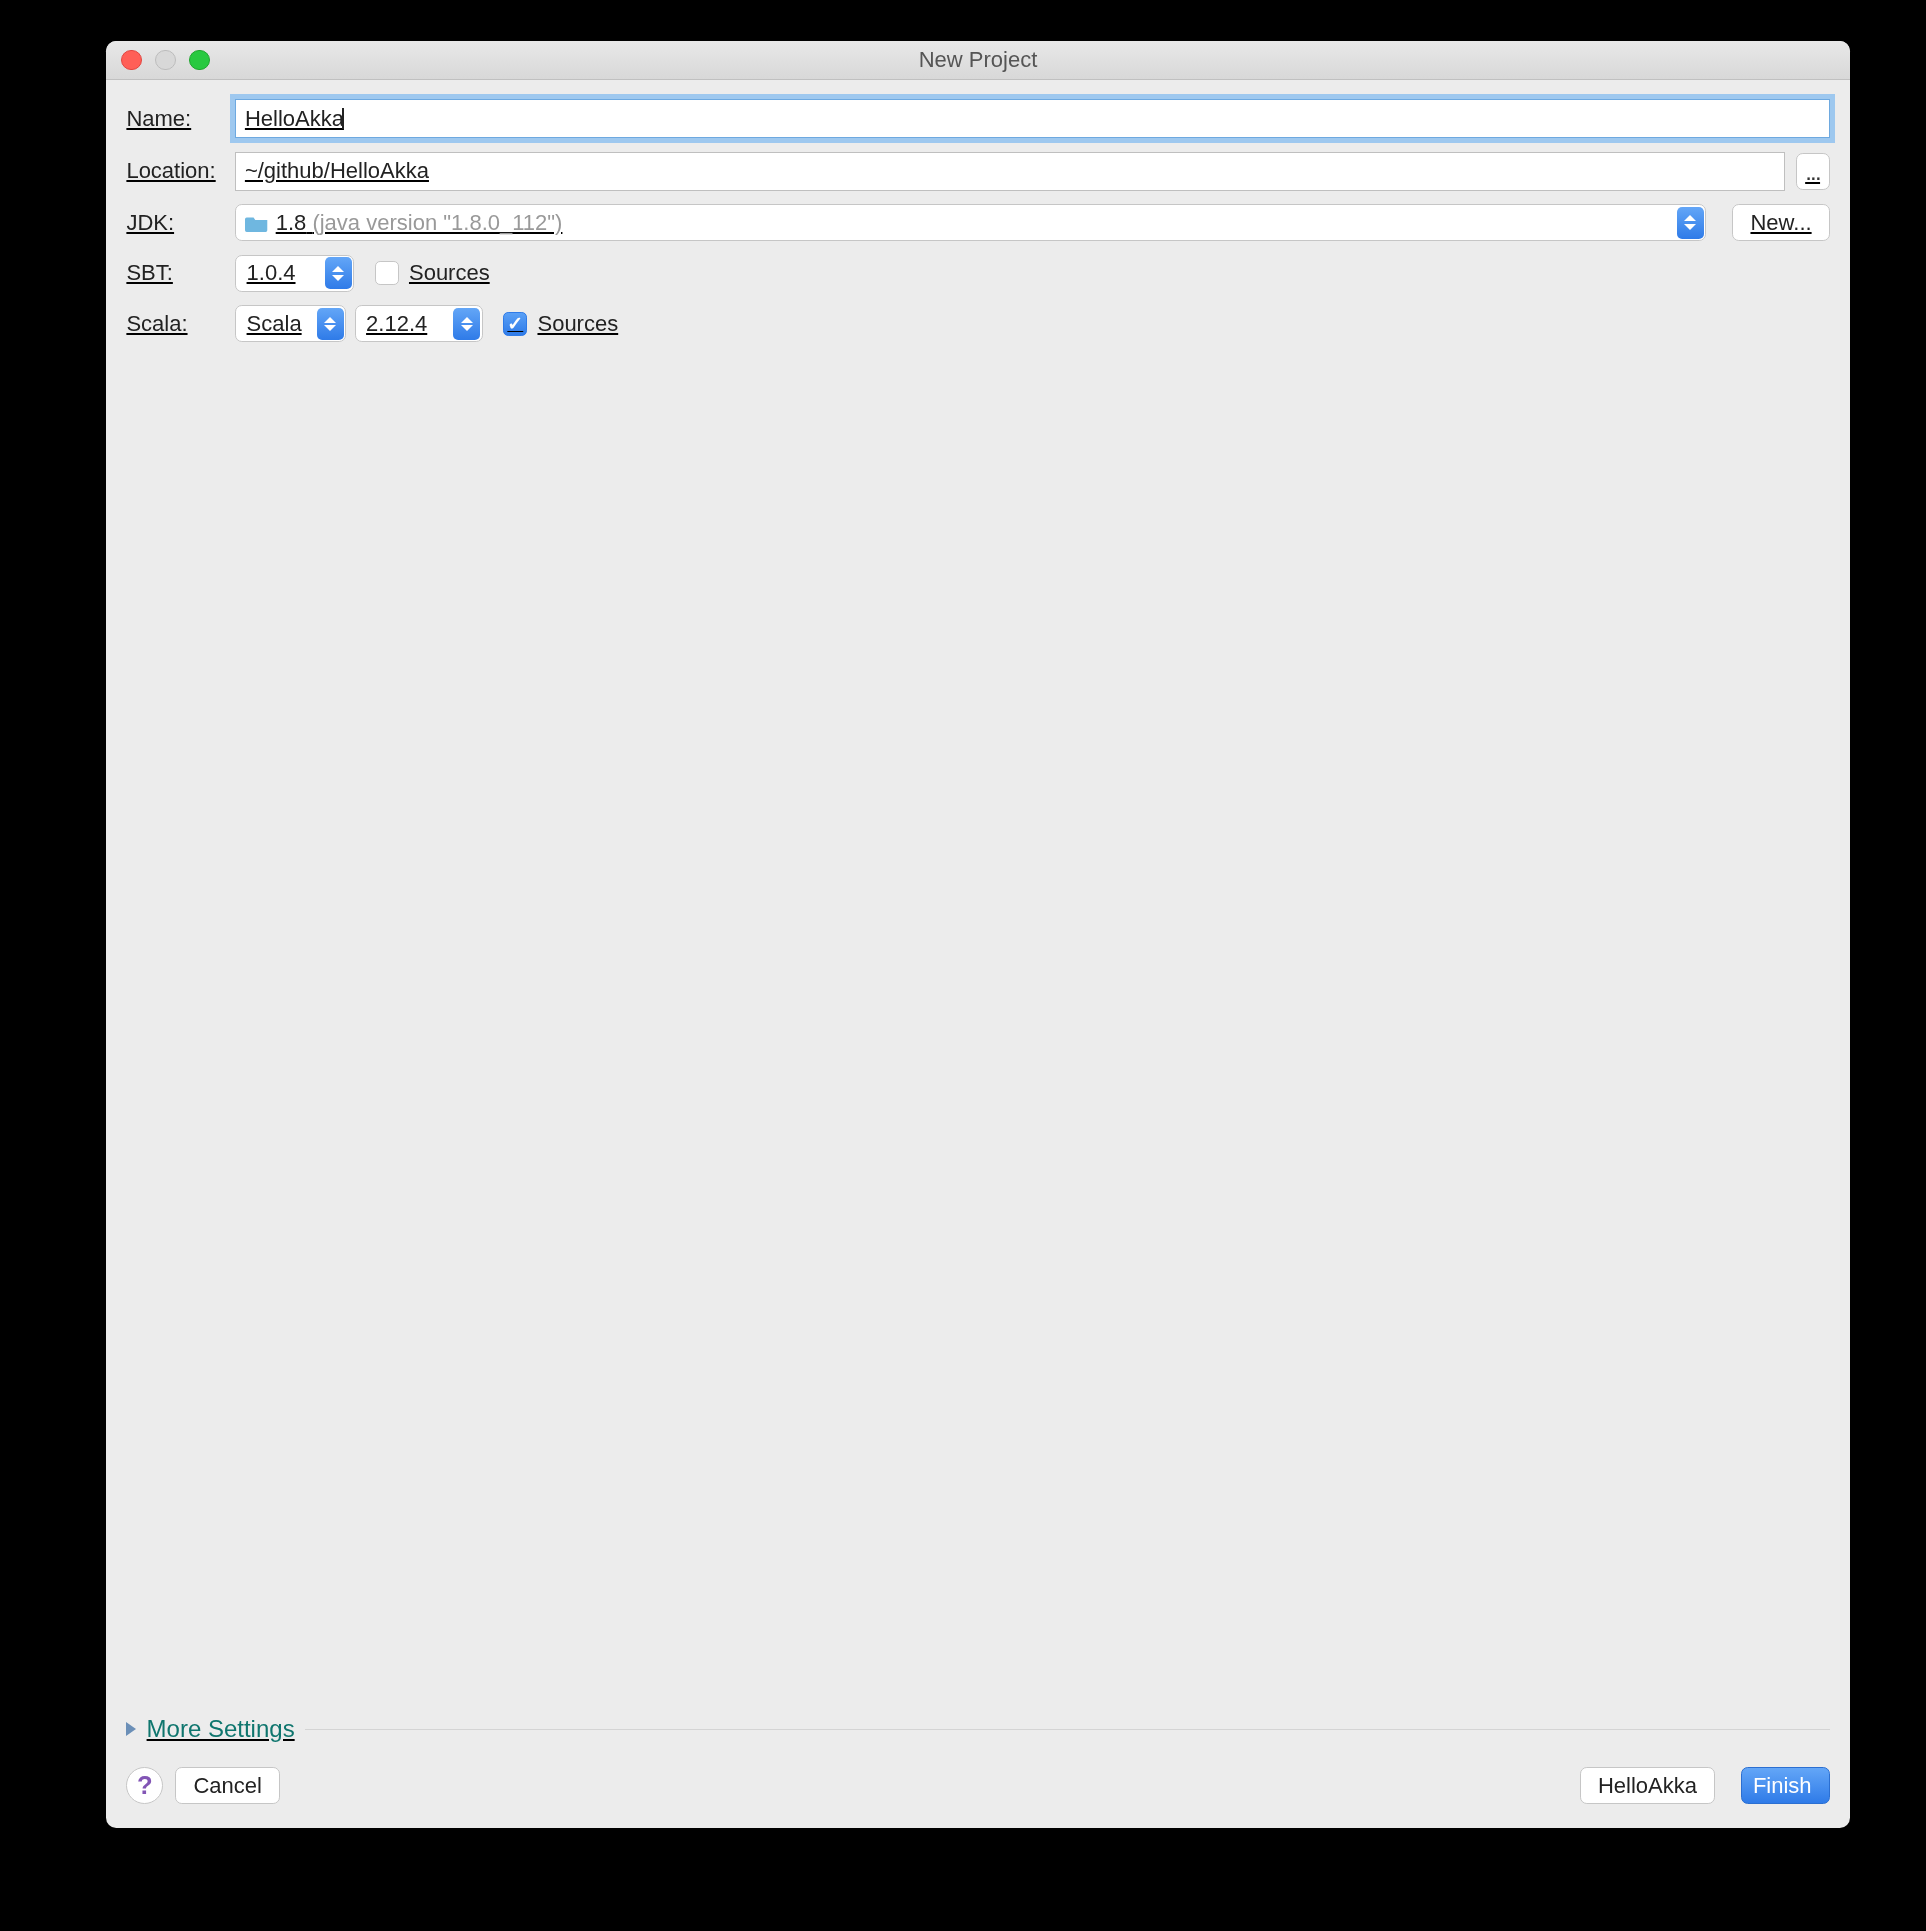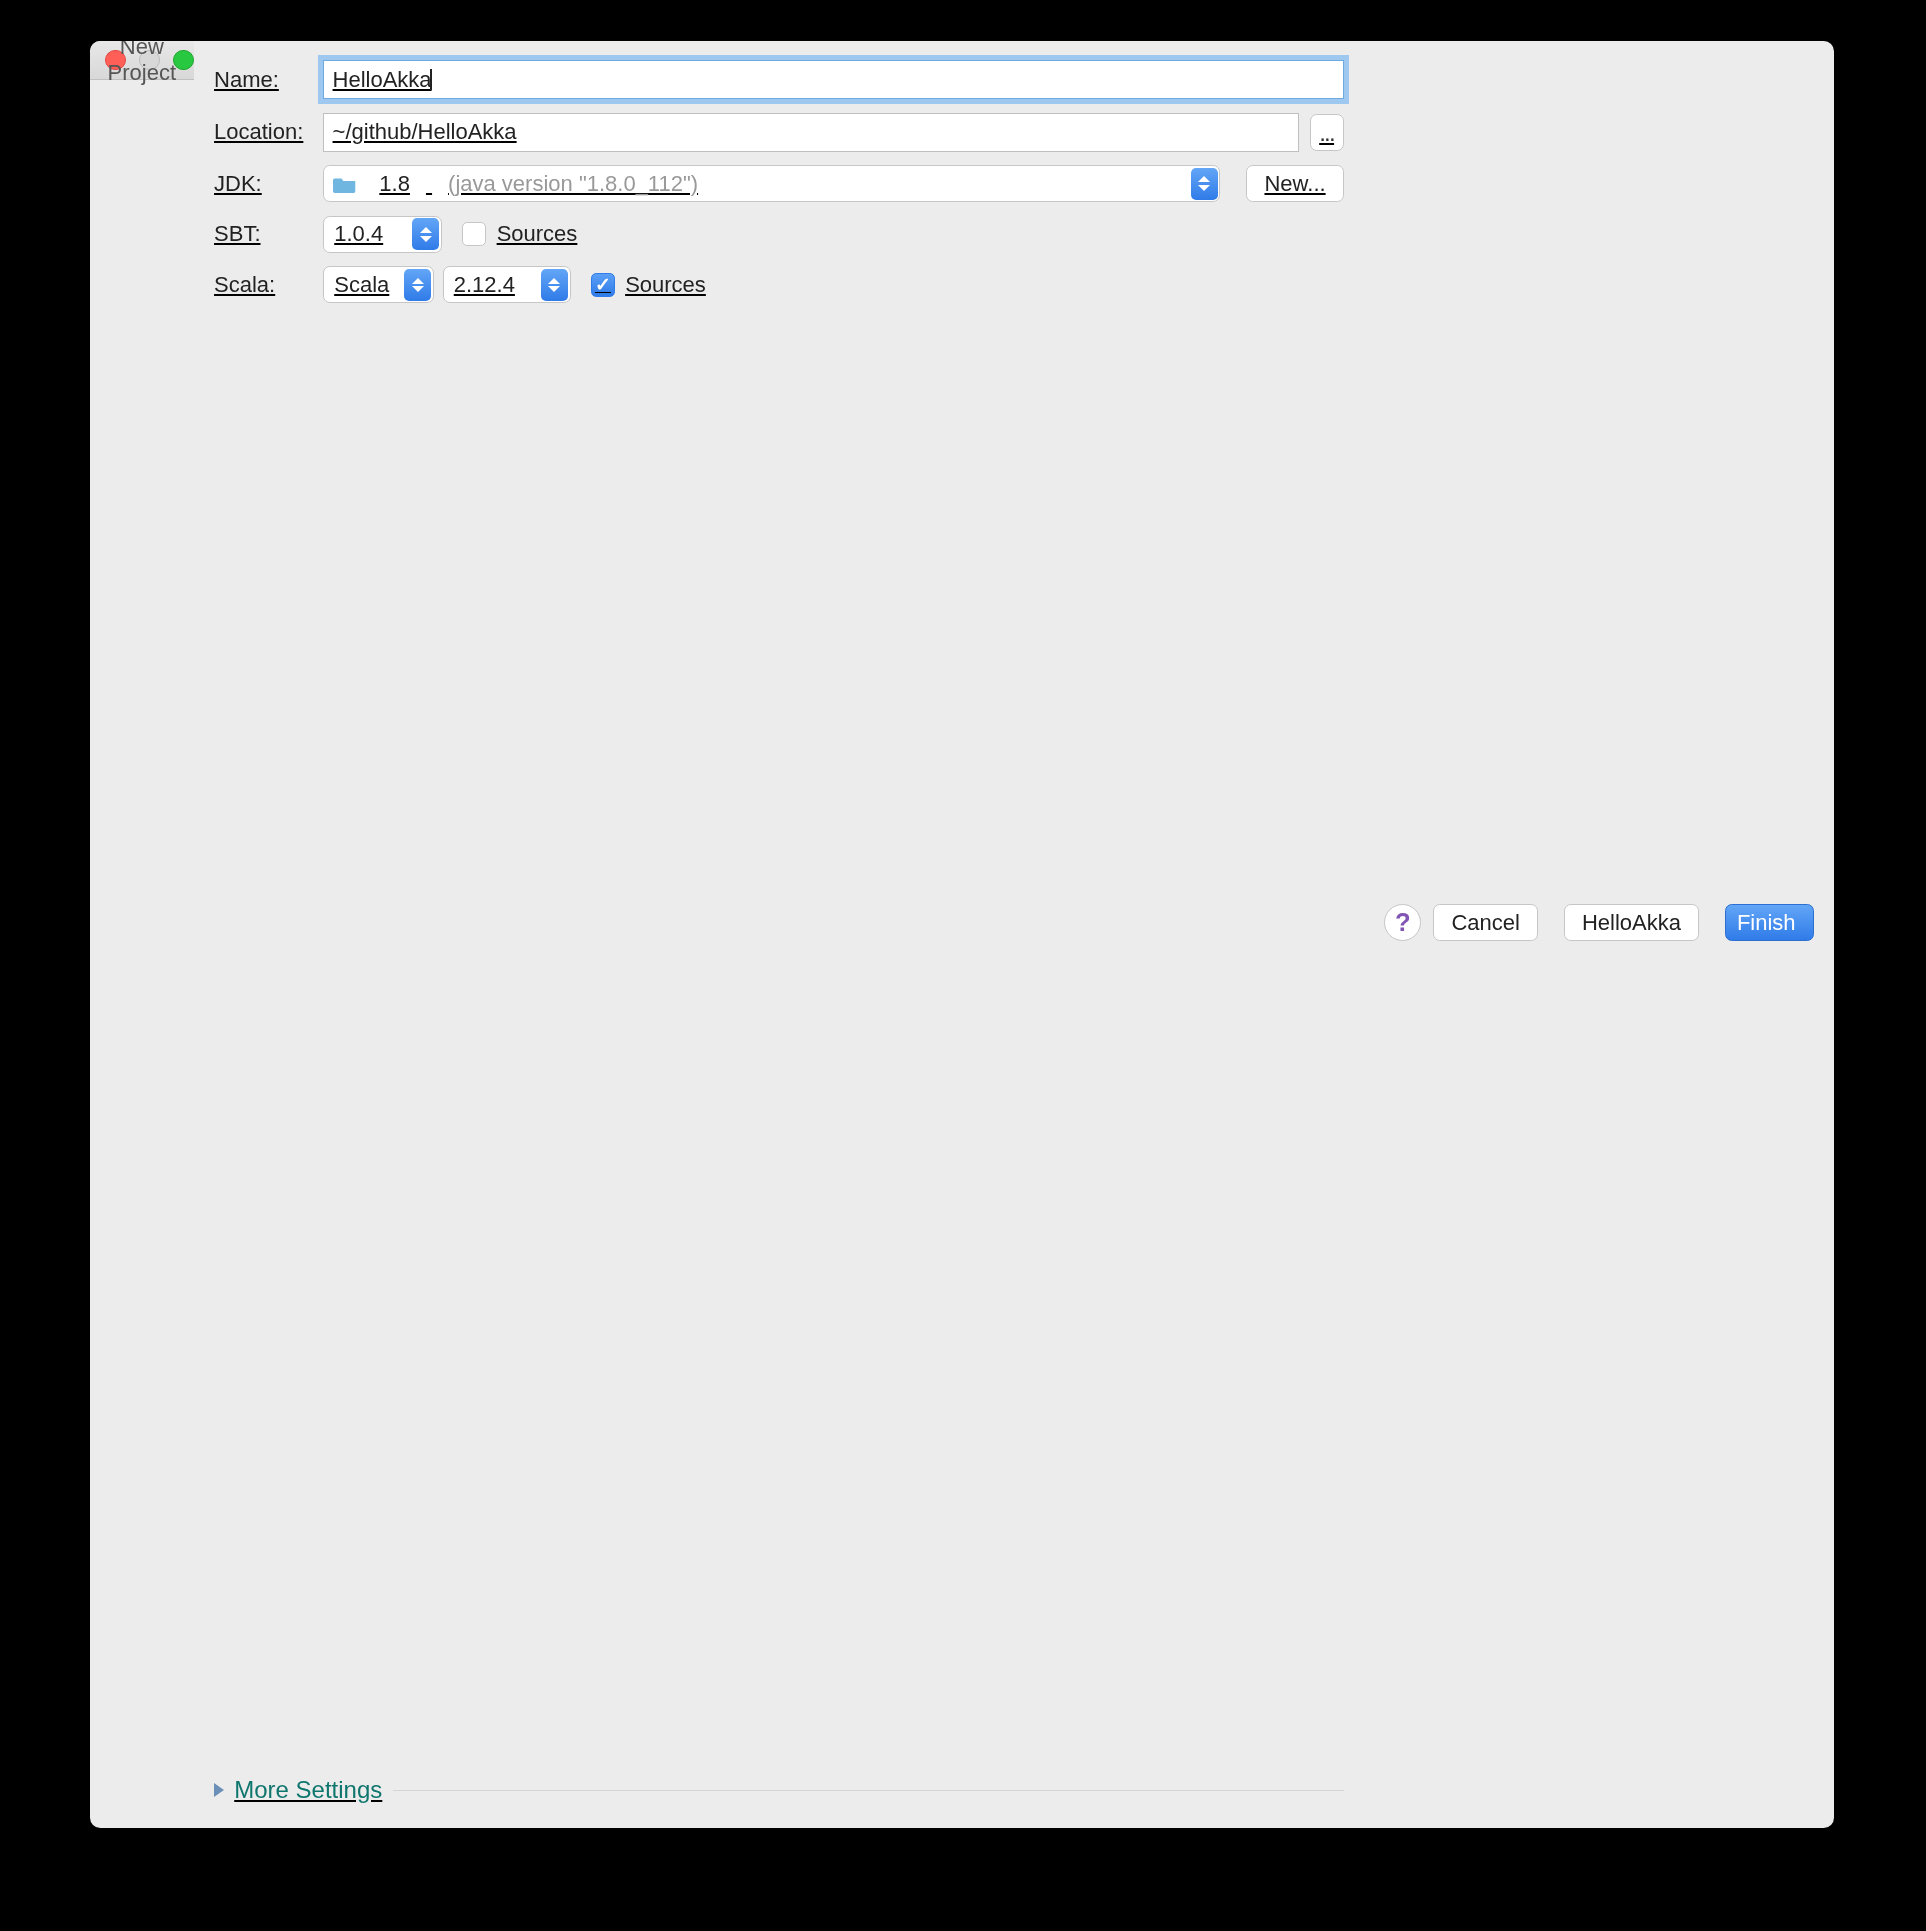--- a/index.html
+++ b/index.html
@@ -6,29 +6,29 @@
     body {
       background: #000;
       font-family: -apple-system, "Helvetica Neue", Arial, sans-serif;
       font-size: 22px;
       width: 1927px;
       height: 1932px;
       position: relative;
     }
     .window {
       position: absolute;
-      left: 90px;
+      left: 106px;
       top: 41px;
       width: 1744px;
       height: 1787px;
       background: #ececec;
       border-radius: 10.2px;
       box-shadow: 0 17px 51px rgba(0,0,0,0.6);
       display: flex;
-      flex-direction: row;
+      flex-direction: column;
       overflow: hidden;
     }
     .titlebar {
       height: 39px;
       background: linear-gradient(#e8e8e8, #d8d8d8);
       border-bottom: 0.9px solid #c0c0c0;
       display: flex;
       align-items: center;
       position: relative;
     }
@@ -101,21 +101,20 @@
       flex: 1;
       height: 37px;
       background: #fff;
       border: 0.9px solid #c6c6c6;
       border-radius: 6.8px;
       display: flex;
       align-items: center;
       padding: 0 0 0 8.5px;
       position: relative;
       cursor: pointer;
-      gap: 16px;
     }
     .jdk-icon {
       width: 24px;
       height: 19px;
       margin-right: 6.8px;
       display: inline-block;
     }
     .jdk-text {
       color: #222;
       font-size: 22px;

